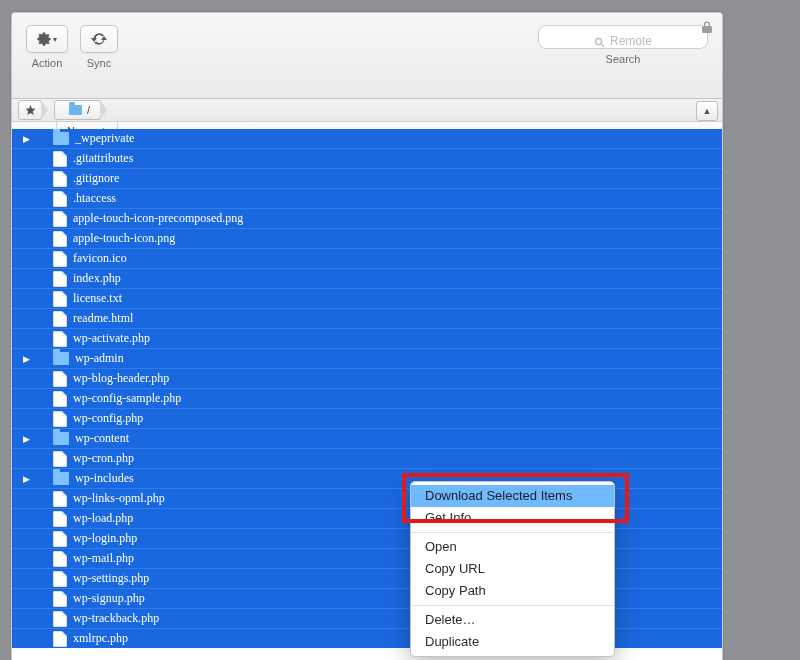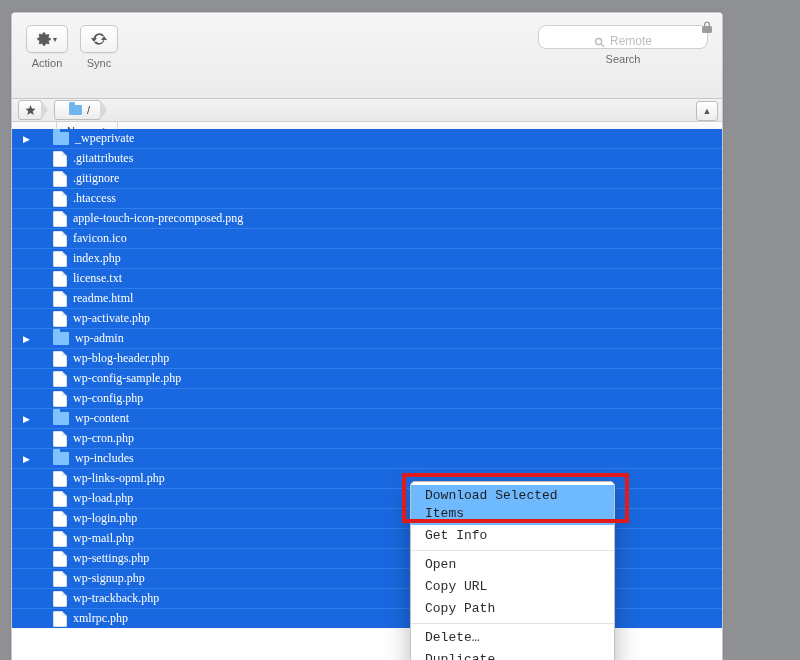--- a/index.html
+++ b/index.html
@@ -209,21 +209,20 @@
     border-radius:5px;
     box-shadow: 0 8px 26px rgba(0,0,0,.28);
     padding:3px 0;
     z-index: 30;
     font-size:13px;
     color:#2b2b2b;
   }
   .ctx .mi {
     padding: 2px 14px;
     line-height:18px;
-    font-family:Liberation Mono, monospace;
   }
   .ctx .mi.hl {
     background:#6fb9ff;
     color:#1e1e1e;
   }
   .ctx hr {
     border:none; border-top:1px solid #e3e3e3;
     margin:3px 0;
   }
 
@@ -325,20 +324,26 @@
         <span class="disclosure blank">▶</span>
         <span class="indent"></span>
         <span class="ficon file"></span>
         <span class="fname">.htaccess</span>
       </div>
       <div class="row">
         <span class="disclosure blank">▶</span>
         <span class="indent"></span>
         <span class="ficon file"></span>
         <span class="fname">apple-touch-icon-precomposed.png</span>
+      </div>
+      <div class="row">
+        <span class="disclosure blank">▶</span>
+        <span class="indent"></span>
+        <span class="ficon file"></span>
+        <span class="fname">apple-touch-icon.png</span>
       </div>
       <div class="row">
         <span class="disclosure blank">▶</span>
         <span class="indent"></span>
         <span class="ficon file"></span>
         <span class="fname">favicon.ico</span>
       </div>
       <div class="row">
         <span class="disclosure blank">▶</span>
         <span class="indent"></span>

